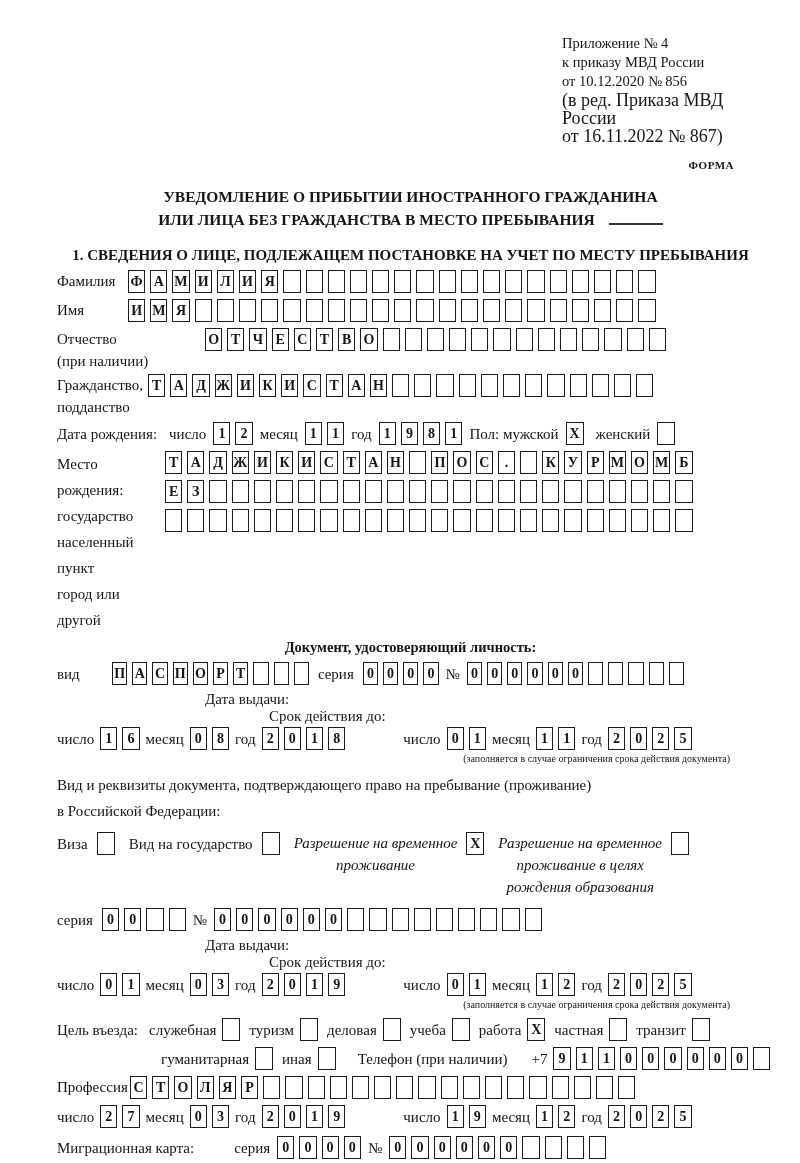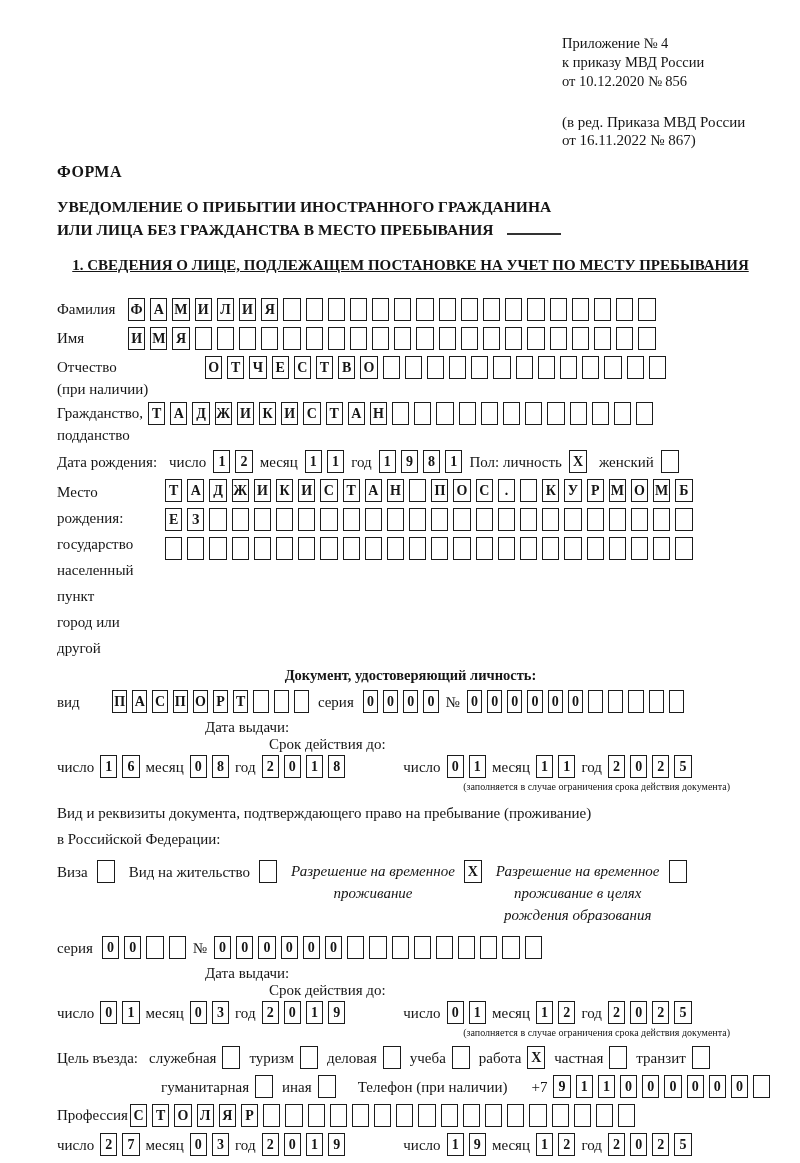--- a/index.html
+++ b/index.html
@@ -2,23 +2,23 @@
 <html><head>
 <meta charset="utf-8">
 <style>
   html,body{margin:0;padding:0;background:#fff;}
   body{width:800px;height:1163px;overflow:hidden;
        font-family:"Liberation Serif","DejaVu Serif",serif;color:#151515;font-size:15px;}
   .page{box-sizing:border-box;width:800px;height:1038px;padding:34px 36px 16px 57px;position:relative;}
 
   
   .annex{margin-left:505px;font-size:14.5px;line-height:19px;}
-  .annex .rev{margin-top:22px;font-size:15px;line-height:18px;font-family:Liberation Serif, serif;}
-  .forma{text-align:left;margin:14px 30px 0 0;font-weight:bold;font-size:16px;letter-spacing:.5px;}
-  .title{margin-top:14px;text-align:left;font-weight:bold;font-size:15.5px;line-height:23px;}
+  .annex .rev{margin-top:0;font-size:18px;line-height:18px;font-family:Liberation Serif, serif;}
+  .forma{text-align:right;margin:14px 30px 0 0;font-weight:bold;font-size:11px;letter-spacing:.5px;}
+  .title{margin-top:14px;text-align:center;font-weight:bold;font-size:15.5px;line-height:23px;}
   .blank{display:inline-block;width:54px;height:13px;border-bottom:2.2px solid #333;margin-left:14px;}
   .section1{margin-top:16px;font-weight:bold;font-size:15px;text-align:center;}
 
   
   .row{display:flex;align-items:flex-start;margin:0 0 6px 0;}
   .inline{align-items:center;}
   .lbl{line-height:22px;flex:none;}
   .sub{line-height:22px;}
   .w72{width:71px;}  .w148{width:148px;} .w91{width:91px;} .w108{width:108px;}
   .cells{display:flex;gap:5px;flex:none;}
@@ -66,21 +66,21 @@
     </div>
   </div>
 
   <div class="forma">ФОРМА</div>
 
   <div class="title">
     <div>УВЕДОМЛЕНИЕ О ПРИБЫТИИ ИНОСТРАННОГО ГРАЖДАНИНА</div>
     <div><span>ИЛИ ЛИЦА БЕЗ ГРАЖДАНСТВА В МЕСТО ПРЕБЫВАНИЯ</span><span class="blank"></span></div>
   </div>
 
-  <div class="section1" style="margin-bottom:24px;text-decoration:underline;">1. СВЕДЕНИЯ О ЛИЦЕ, ПОДЛЕЖАЩЕМ ПОСТАНОВКЕ НА УЧЕТ ПО МЕСТУ ПРЕБЫВАНИЯ</div>
+  <div class="section1" style="margin-bottom:6px;">1. СВЕДЕНИЯ О ЛИЦЕ, ПОДЛЕЖАЩЕМ ПОСТАНОВКЕ НА УЧЕТ ПО МЕСТУ ПРЕБЫВАНИЯ</div>
 
   <div class="row">
     <div class="lbl w72">Фамилия</div>
     <div class="cells">
         <span class="cell">Ф</span>
         <span class="cell">А</span>
         <span class="cell">М</span>
         <span class="cell">И</span>
         <span class="cell">Л</span>
         <span class="cell">И</span>
@@ -209,21 +209,21 @@
         <span class="cell">1</span>
         <span class="cell">1</span>
       </div>
     <span class="dl">год</span>
     <div class="cells">
         <span class="cell">1</span>
         <span class="cell">9</span>
         <span class="cell">8</span>
         <span class="cell">1</span>
       </div>
-    <span class="dl">Пол: личность</span>
+    <span class="dl">Пол: мужской</span>
     <span class="cell box">X</span>
     <span class="dl" style="margin-left:12px">женский</span>
     <span class="cell box"></span>
   </div>
 
   <div class="row" style="margin-top:2px;">
     <div class="lbl w108" style="line-height:26px;">
       <div>Место рождения:</div>
       <div>государство</div>
       <div>населенный пункт</div>
@@ -396,21 +396,21 @@
     </div>
   </div>
   <div class="dcaption">(заполняется в случае ограничения срока действия документа)</div>
 
   <div class="txt">Вид и реквизиты документа, подтверждающего право на пребывание (проживание)</div>
   <div class="txt">в Российской Федерации:</div>
 
   <div class="row permits">
     <span class="plbl">Виза</span>
     <span class="cell box mlbox"></span>
-    <span class="plbl mlA">Вид на жительство</span>
+    <span class="plbl mlA">Вид на государство</span>
     <span class="cell box mlbox"></span>
     <div class="pcol mlA">
       <div>Разрешение на временное</div>
       <div>проживание</div>
     </div>
     <span class="cell box mlbox">X</span>
     <div class="pcol mlA">
       <div>Разрешение на временное</div>
       <div>проживание в целях</div>
       <div>рождения образования</div>

